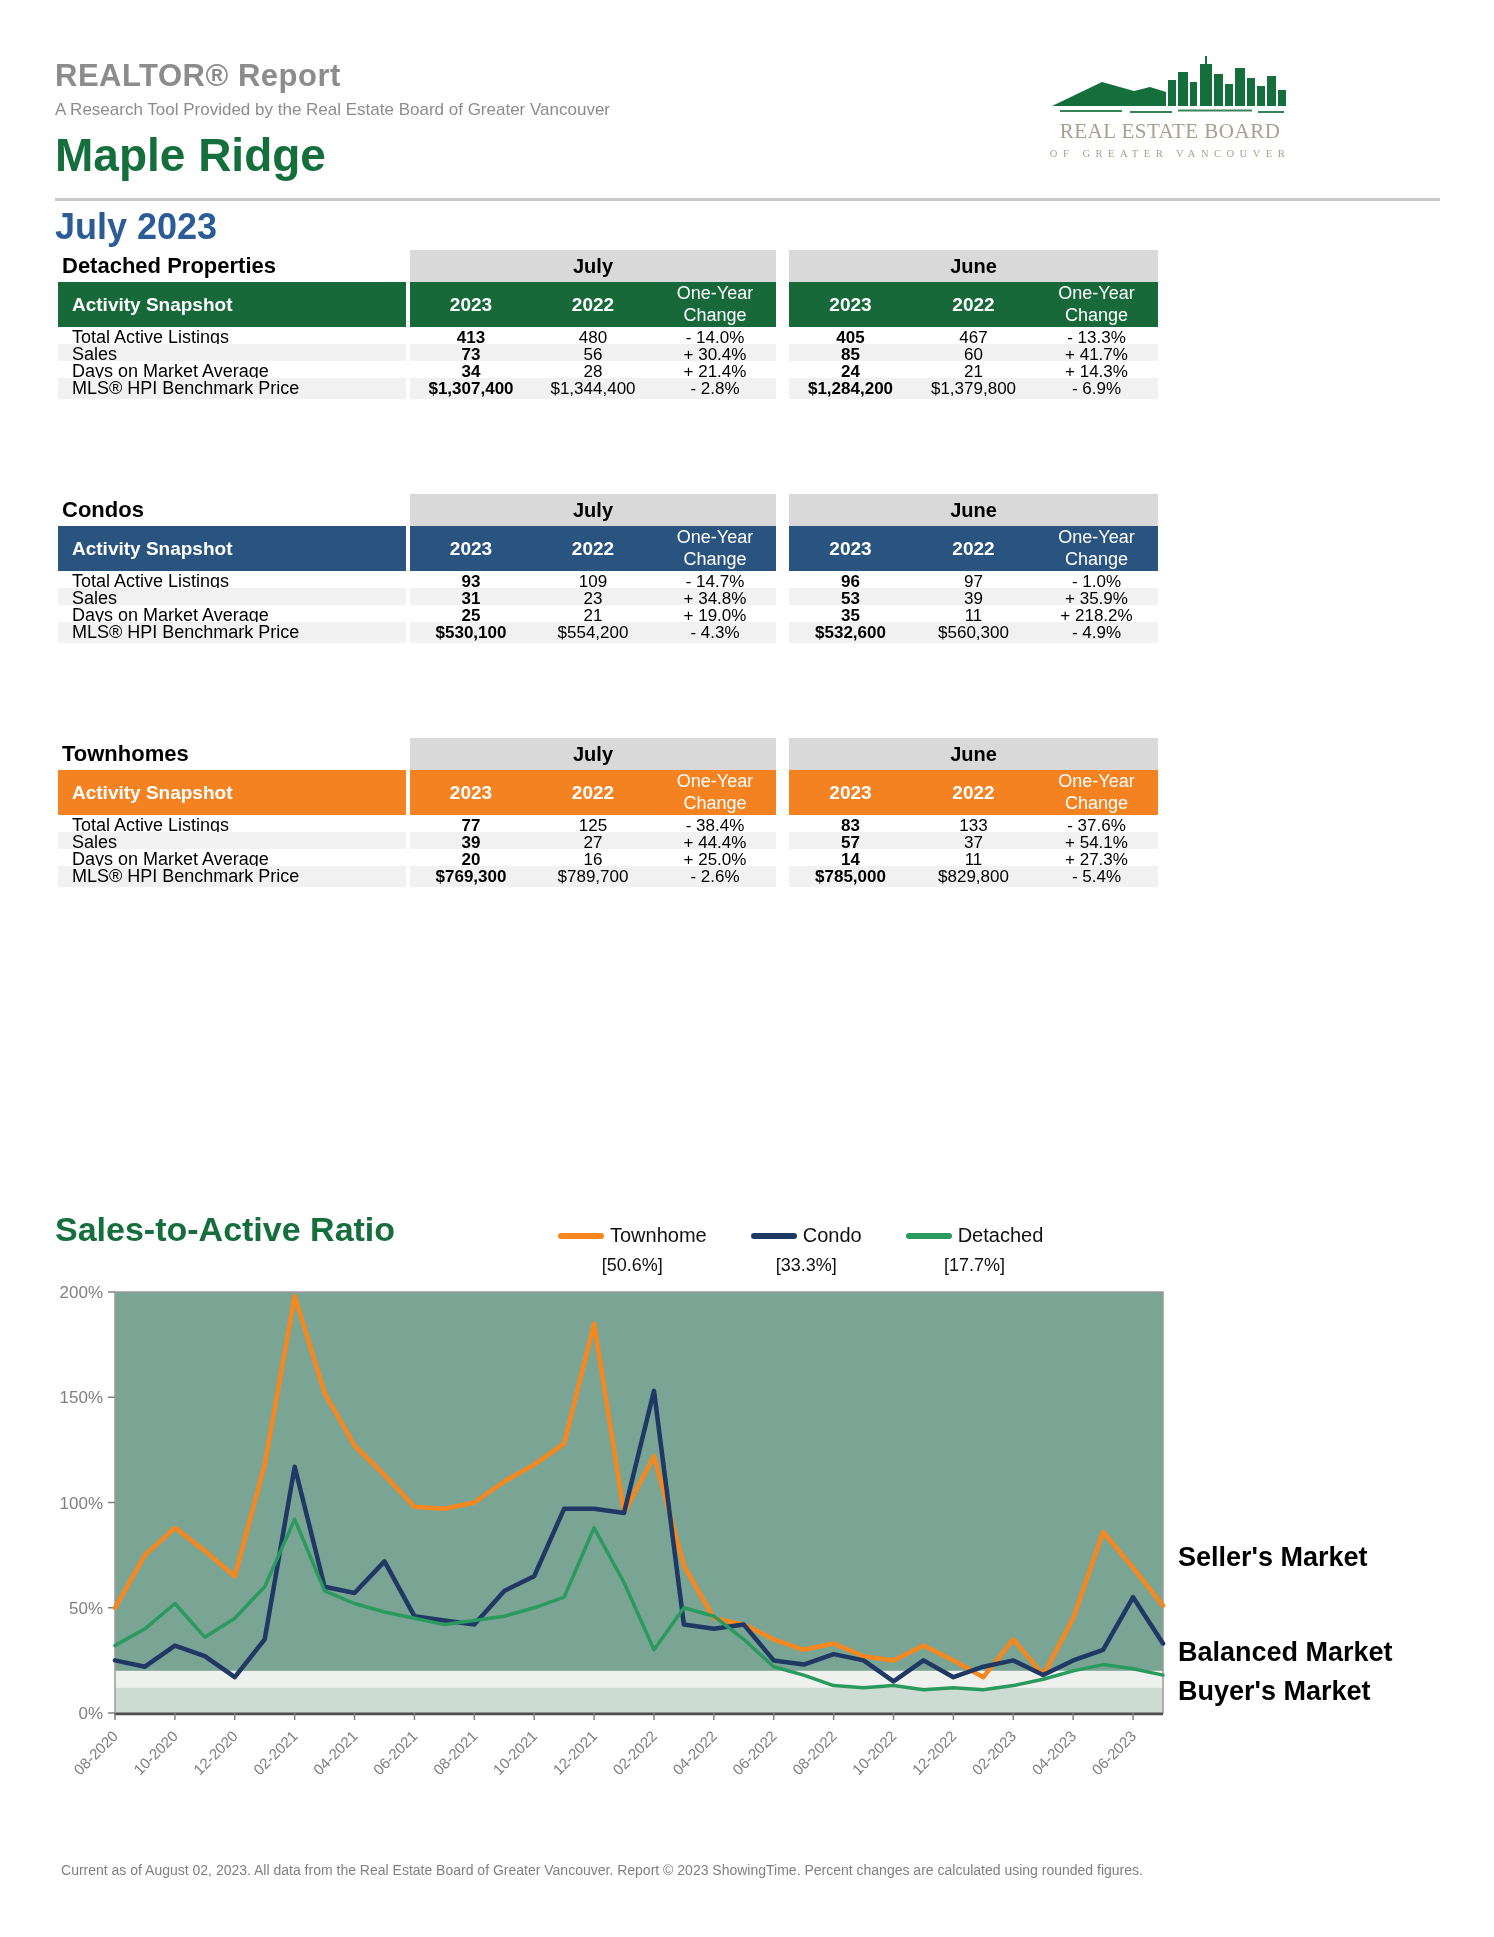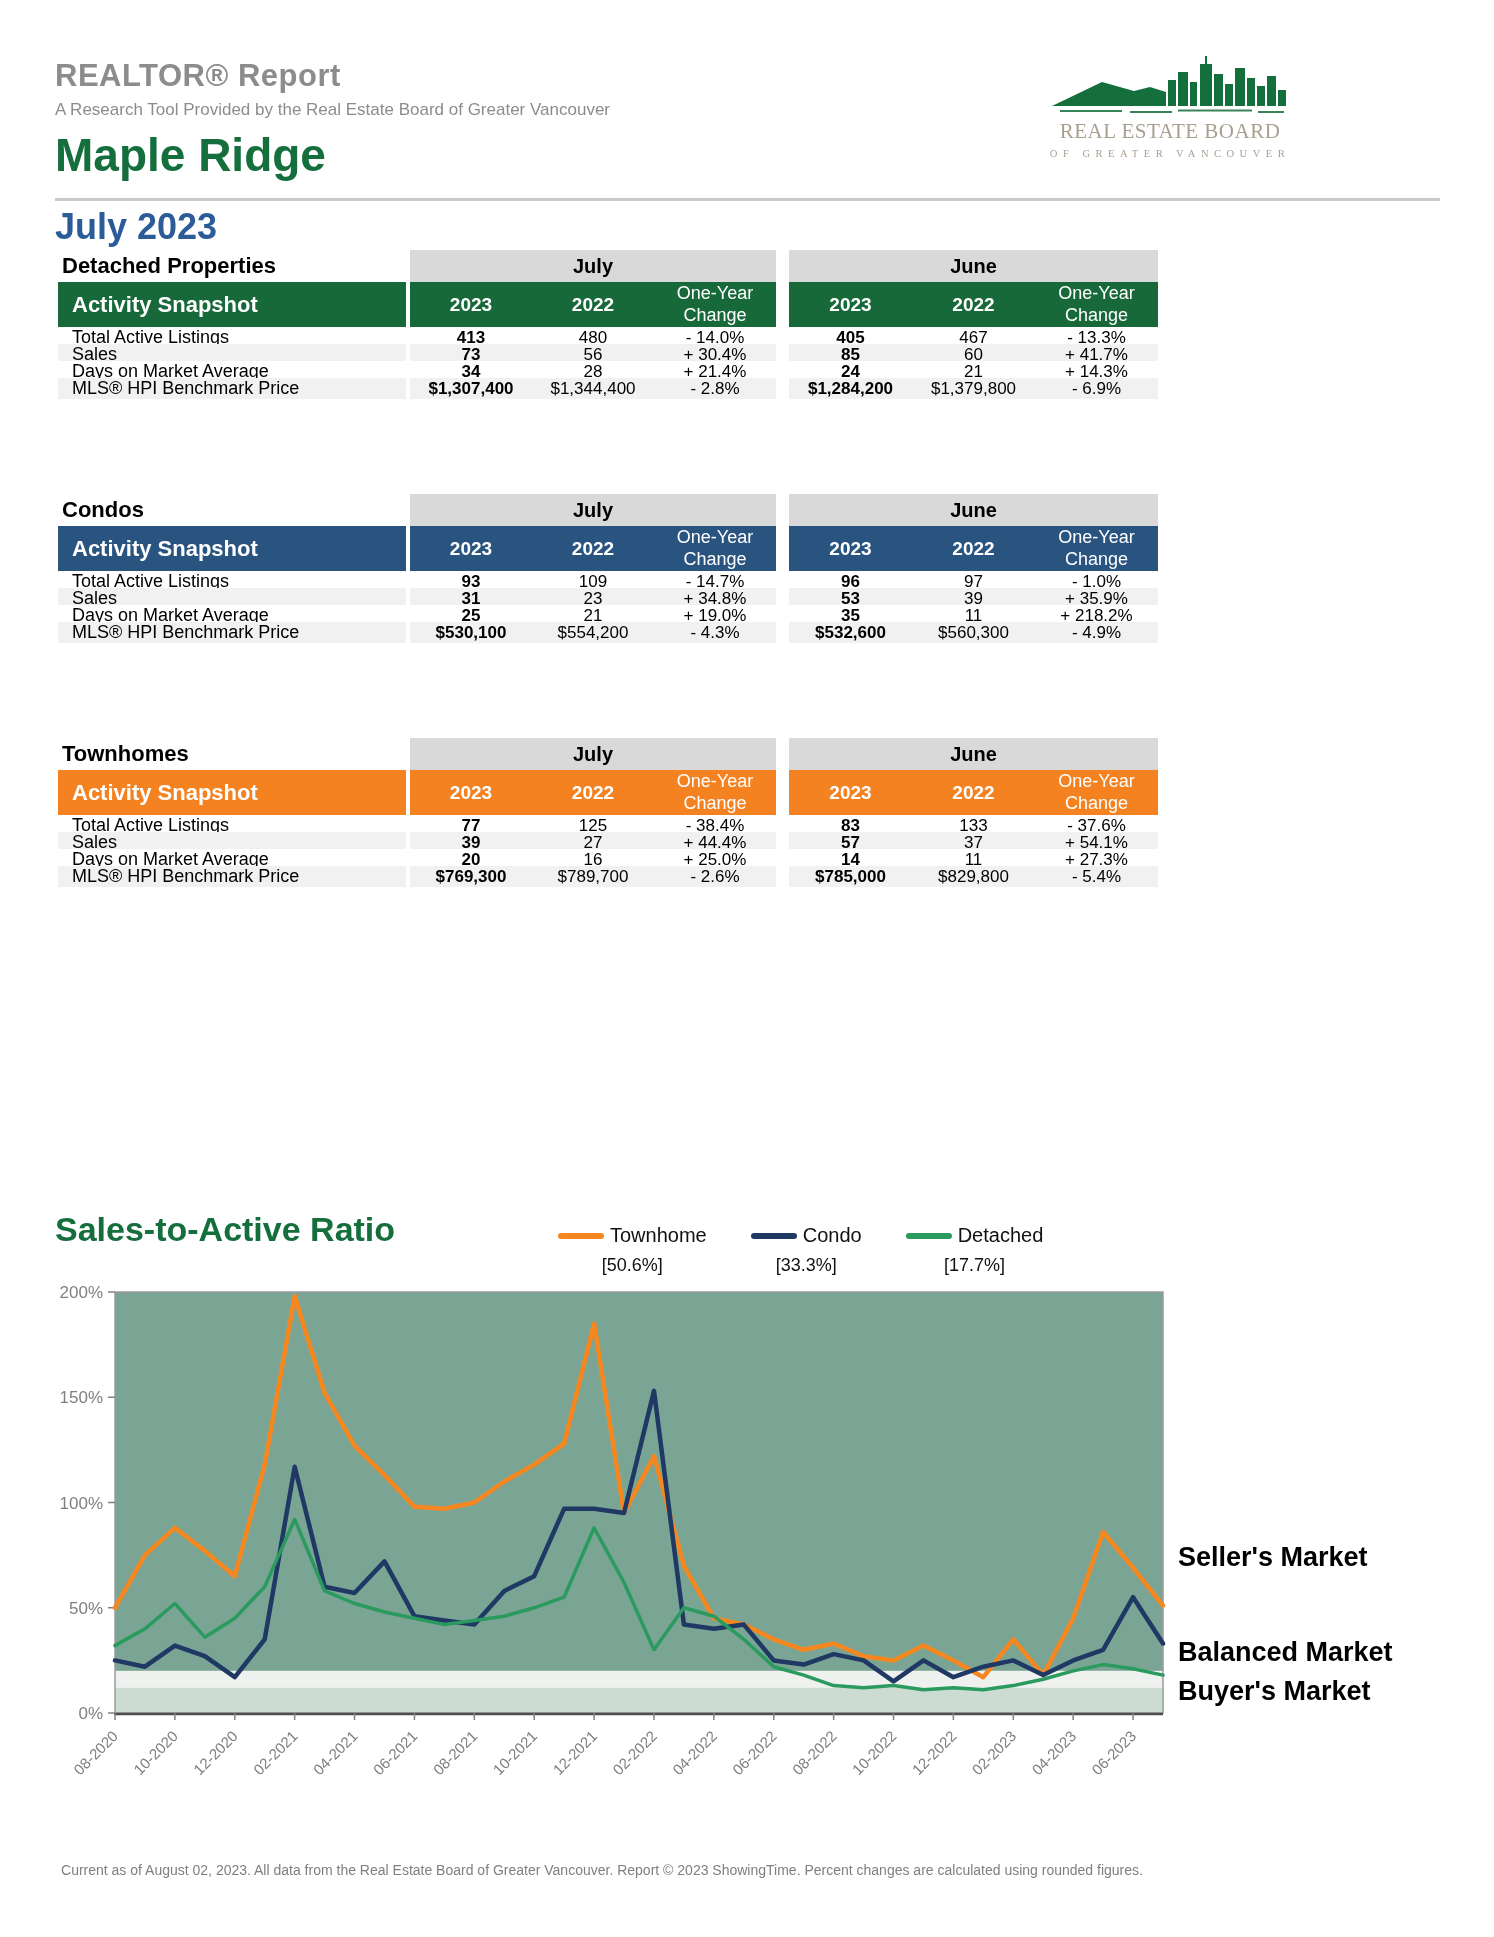--- a/index.html
+++ b/index.html
@@ -16,21 +16,21 @@
   .logo-box{left:1050px;top:54px;width:240px;height:114px;}
 
   
   .tbl{position:absolute;left:58px;width:1100px;}
   .trow{display:grid;grid-template-columns:348px 4px 122px 122px 122px 13px 123px 123px 123px;}
   .trow>div{display:flex;align-items:center;}
   .section-row{height:32px;}
   .sec-title{font-size:22px;font-weight:bold;padding-left:4px;}
   .band{background:#d9d9d9;justify-content:center;font-size:20px;font-weight:bold;}
   .hdr-row{height:45px;color:#fff;}
-  .hdr-label{background:var(--accent);font-size:22px;font-weight:bold;padding-left:14px;}
+  .hdr-label{background:var(--accent);font-size:19px;font-weight:bold;padding-left:14px;}
   .hdr-cell{background:var(--accent);justify-content:center;font-size:19px;font-weight:bold;}
   .hdr-oyc{background:var(--accent);justify-content:center;text-align:center;font-size:18px;line-height:1.2;font-weight:normal;padding:0 16px;}
   .drow{height:17px;font-size:17px;}
   .d-label{padding-left:14px;font-size:18px;}
   .d-val{justify-content:center;}
   .b{font-weight:bold;}
 
   
   .chart-title{left:55px;top:1210px;font-size:34px;font-weight:bold;color:#156f3c;}
   .legend{left:558px;top:1224px;display:flex;gap:44px;}

